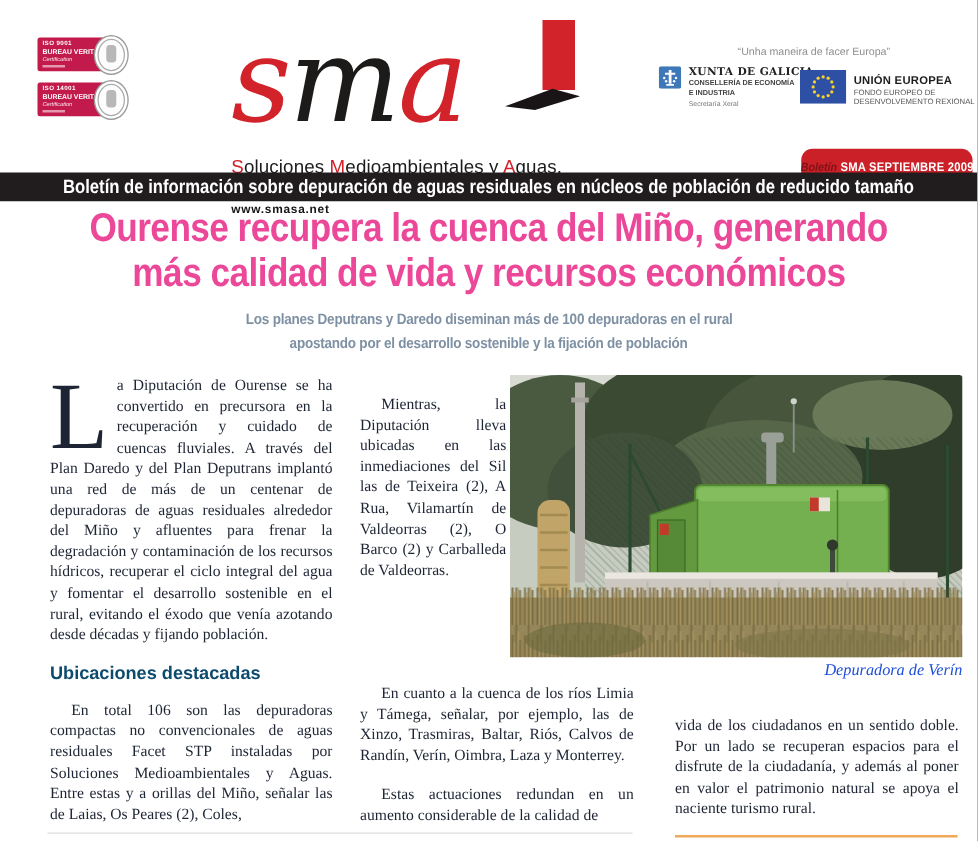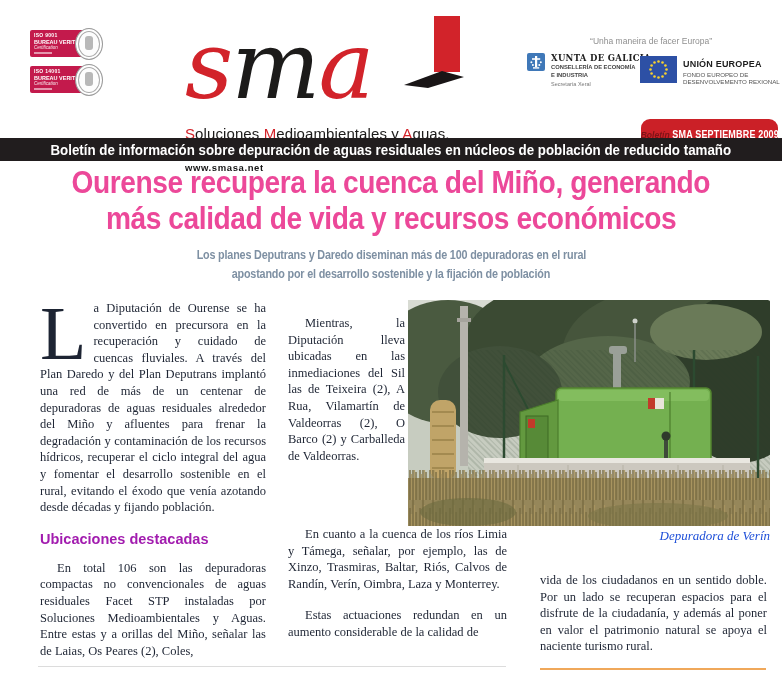--- a/index.html
+++ b/index.html
@@ -69,24 +69,24 @@
 
   
   .col{position:absolute;}
   .p{font-family:"Liberation Serif",serif;font-size:12.5px;line-height:16.6px;
      color:var(--body-ink,#1d2433);text-align:justify;margin:0;}
   .p.gap{margin-top:15px;}
   .indent{text-indent:17px;}
   .dropcap{float:left;font-family:"Liberation Serif",serif;font-size:76px;line-height:58px;
      margin:4px 7px 0 0;color:var(--body-ink,#1d2433);}
   .sec-head{font-family:"Liberation Sans",sans-serif;font-size:14.5px;font-weight:bold;
-     color:#a21caf;margin:15px 0 13px 0;}
+     color:#0c4a6e;margin:15px 0 13px 0;}
   .col1{left:40px;top:300px;width:226px;height:366px;overflow:hidden;}
   .col2a{left:288px;top:300px;width:117px;height:238px;overflow:hidden;}
-  .col2b{left:288px;top:526px;width:219px;height:122px;overflow:hidden;}
+  .col2b{left:288px;top:546px;width:219px;height:122px;overflow:hidden;}
   .col3{left:540px;top:572px;width:227px;height:110px;overflow:hidden;}
 
   .photo{position:absolute;left:408px;top:300px;width:362px;height:226px;overflow:hidden;}
   .caption{position:absolute;left:540px;top:528px;width:230px;text-align:right;
      font-family:"Liberation Serif",serif;font-style:italic;font-size:13px;color:#1d4ed8;}
 
   .rule-left{position:absolute;left:38px;top:666px;width:468px;height:1px;background:#dcdcdc;}
   .rule-orange{position:absolute;left:540px;top:668px;width:226px;height:2px;
      background:var(--orange-rule,#f0a85a);}
 </style>

